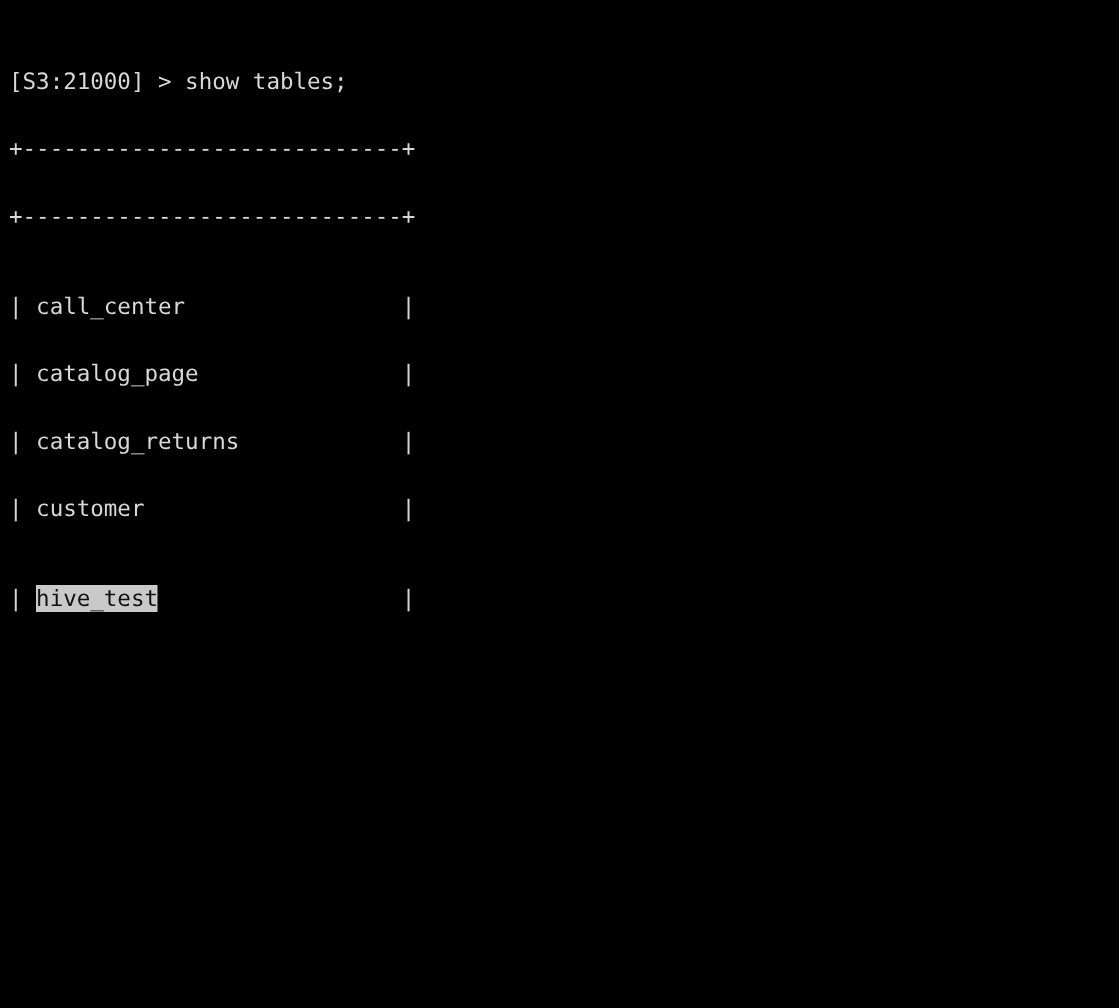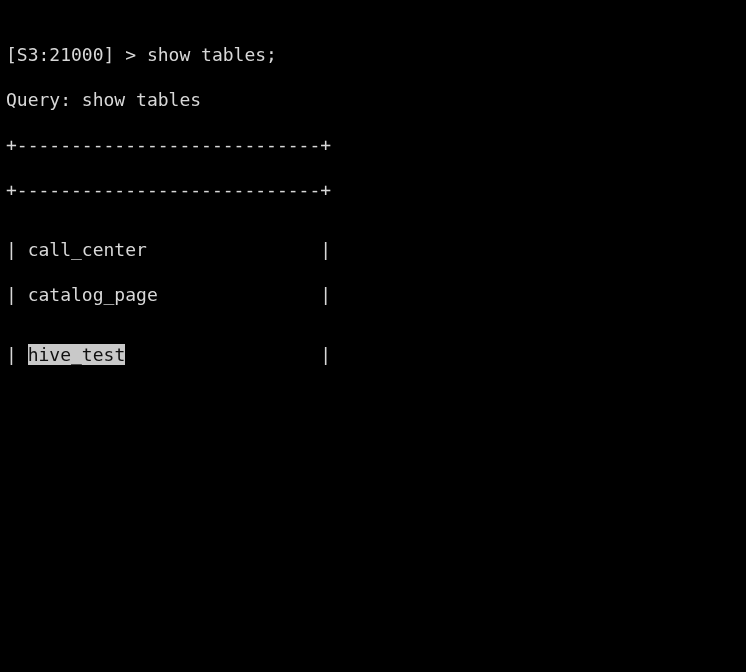--- a/index.html
+++ b/index.html
@@ -12,21 +12,21 @@
     width: 746px;
     height: 672px;
     overflow: hidden;
   }
   #terminal {
     width: 746px;
     height: 492px;
     background: #000000;
     color: #d8d8d8;
     font-family: "DejaVu Sans Mono", "Liberation Mono", monospace;
-    font-size: 18px;
+    font-size: 15px;
     line-height: 15px;
     letter-spacing: 0px;
     padding: 2px 0 0 6px;
     box-sizing: border-box;
     white-space: pre;
     overflow: hidden;
   }
   .line {
     height: 15px;
     white-space: pre;
@@ -36,26 +36,27 @@
     background: #c9c9c9;
     color: #101010;
   }
 </style>
 </head>
 <body>
 
 <div id="terminal">
 
   <span class="line">[S3:21000] &gt; show tables;</span>
-  <span class="line">Query: show tables</span>
   <span class="line">+----------------------------+</span>
   <span class="line">+----------------------------+</span>
 
   <span class="line">| call_center                |</span>
   <span class="line">| catalog_page               |</span>
+  <span class="line">| catalog_returns            |</span>
+  <span class="line">| customer                   |</span>
 
   <span class="line"><span>| </span><span class="sel">hive_test</span><span>                  |</span></span>
 
   
   
   
   
   
   
   

